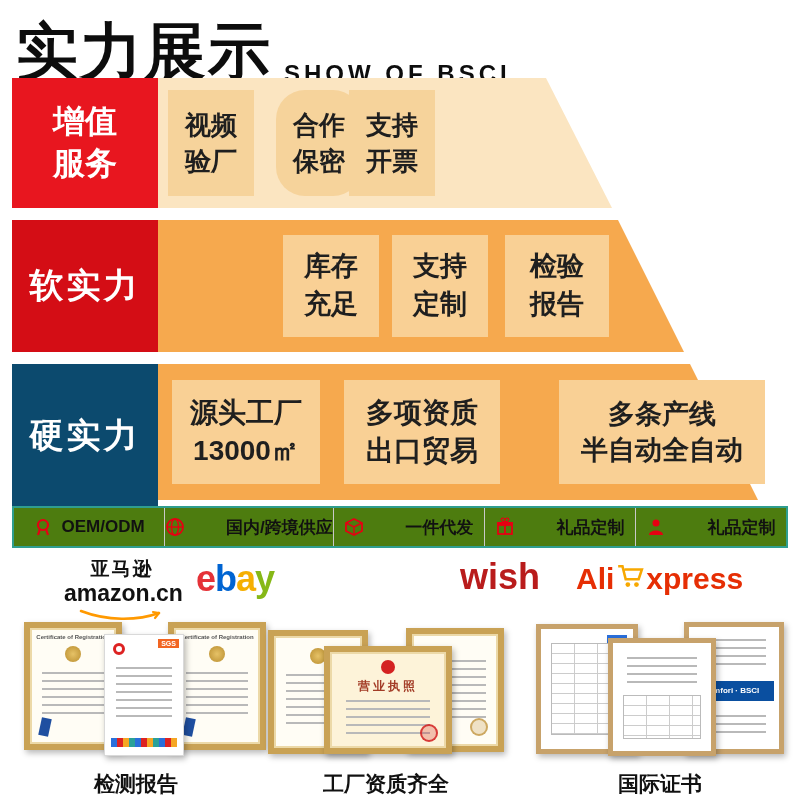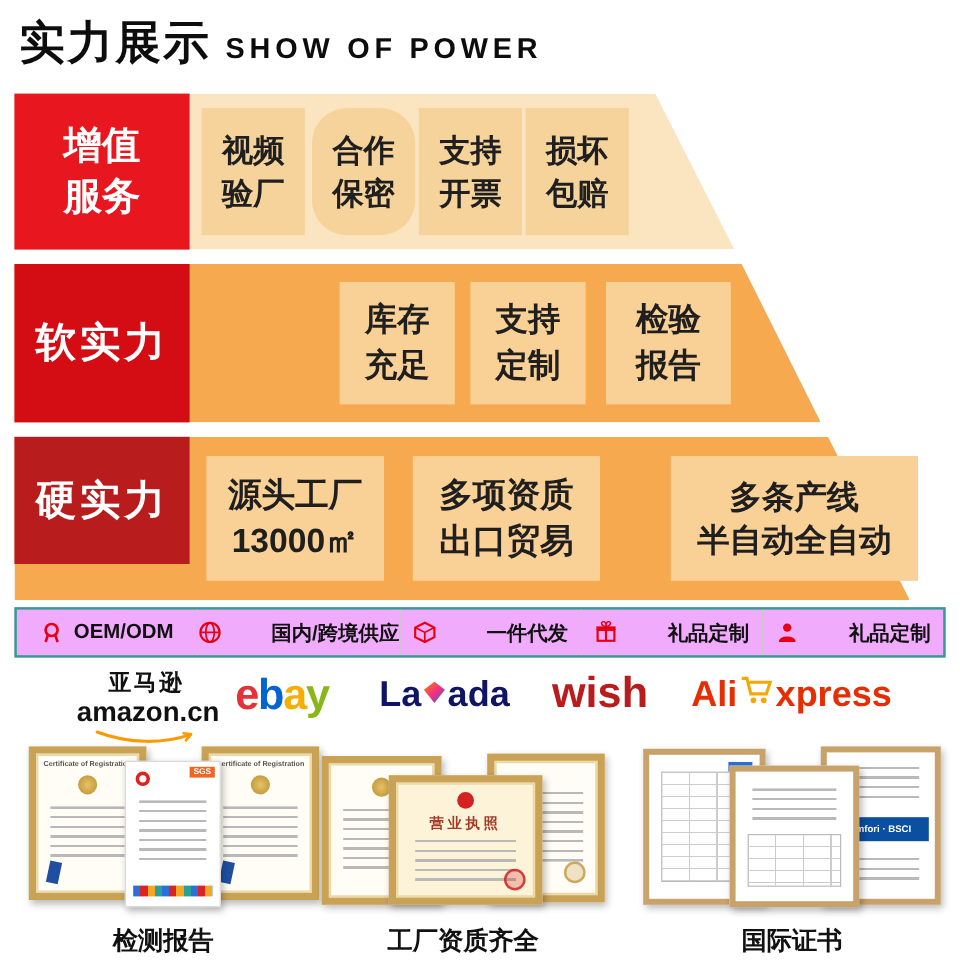--- a/index.html
+++ b/index.html
@@ -2,46 +2,46 @@
 <html><head>
 <meta charset="utf-8">
 <style>
   * { margin:0; padding:0; box-sizing:border-box; }
   html,body { background:#fff; }
   body { width:800px; height:800px; font-family:"Liberation Sans","DejaVu Sans",sans-serif; }
   .page { position:relative; width:800px; height:800px; background:#fff; overflow:hidden; }
 
   
   .header { position:absolute; left:16px; top:10px; display:flex; align-items:flex-end; gap:12px; }
-  .title { font-size:38px; font-weight:900; color:#0d0d0d; letter-spacing:2px; }
+  .title { font-size:62px; font-weight:900; color:#0d0d0d; letter-spacing:2px; }
   .subtitle { font-size:24px; font-weight:800; color:#0d0d0d; letter-spacing:4px; padding-bottom:6px; }
 
   
   .band { position:absolute; left:12px; }
   .band1 { top:78px;  width:600px; height:130px; background:#fbe5c1; clip-path:polygon(0 0,534px 0,600px 100%,0 100%); }
   .band2 { top:220px; width:672px; height:132px; background:#f6a94e; clip-path:polygon(0 0,606px 0,672px 100%,0 100%); }
   .band3 { top:364px; width:746px; height:136px; background:#f6a94e; clip-path:polygon(0 0,678px 0,746px 100%,0 100%); }
 
   .redlbl { position:absolute; left:12px; width:146px; display:flex; align-items:center; justify-content:center;
             color:#fff; font-weight:800; text-align:center; white-space:pre-line; }
   .red1 { top:78px;  height:130px; background:#e8161f; font-size:32px; line-height:1.3; }
   .red2 { top:220px; height:132px; background:#d40d15; font-size:34px; letter-spacing:3px; }
-  .red3 { top:364px; height:106px; background:#b91c1c; font-size:34px; letter-spacing:3px; }
+  .red3 { top:364px; height:144px; background:#0c4a6e; font-size:34px; letter-spacing:3px; }
 
   .blk { position:absolute; display:flex; align-items:center; justify-content:center; text-align:center;
          white-space:pre-line; font-weight:800; color:#1f1f1f; }
   .r1 { top:90px;  height:106px; background:#f6d39b; font-size:26px; line-height:1.4; }
   .r2 { top:235px; height:102px; background:#f9d095; font-size:27px; line-height:1.4; }
   .r3 { top:380px; height:104px; background:#f9d095; font-size:28px; line-height:1.35; }
-  .r1b1{left:168px;width:86px;} .r1b2{left:260px;width:86px;border-radius:29px;} .r1b3{left:349px;width:86px;} .r1b4{left:438px;width:86px;}
+  .r1b1{left:168px;width:86px;} .r1b2{left:276px;width:86px;border-radius:29px;} .r1b3{left:349px;width:86px;} .r1b4{left:438px;width:86px;}
   .r2b1{left:172px;width:96px;} .r2b2{left:283px;width:96px;} .r2b3{left:392px;width:96px;} .r2b4{left:505px;width:104px;}
   .r3b1{left:172px;width:148px;} .r3b2{left:344px;width:156px;} .r3b3{left:528px;width:206px;font-size:27px;margin-left:31px;}
 
   
-  .services { position:absolute; left:12px; top:506px; width:776px; height:42px; background:#f0abfc;
+  .services { position:absolute; left:12px; top:506px; width:776px; height:42px; background:#4d7c0f;
               border:2px solid #2f9e8f; display:flex; align-items:stretch; }
   .service { flex:1; display:flex; align-items:center; justify-content:center; gap:8px; }
   .service + .service { border-left:1px solid #c9c9c9;gap:41px; }
   .slabel { font-size:17px; font-weight:800; color:#111; white-space:nowrap; }
   .svgwrap { display:flex; align-items:center; }
 
   
   .logo { position:absolute; }
   .amazon { left:64px; top:556px; width:116px; text-align:center; color:#111; }
   .az-zh { font-size:19px; font-weight:800; letter-spacing:2px; }
@@ -100,40 +100,38 @@
   .lab2 { left:266px; width:240px; }
   .lab3 { left:534px; width:252px; }
 </style>
 </head>
 <body>
 
 <div class="page">
 
   <div class="header">
     <div class="title">实力展示</div>
-    <div class="subtitle">SHOW OF POWER</div>
+    <div class="subtitle">SHOW OF BSCI</div>
   </div>
 
   <div class="band band1"></div>
   <div class="band band2"></div>
   <div class="band band3"></div>
 
   <div class="redlbl red1">增值
 服务</div>
   <div class="redlbl red2">软实力</div>
   <div class="redlbl red3">硬实力</div>
 
   <div class="blk r1 r1b1">视频
 验厂</div>
   <div class="blk r1 r1b2">合作
 保密</div>
   <div class="blk r1 r1b3">支持
 开票</div>
-  <div class="blk r1 r1b4">损坏
-包赔</div>
 
   <div class="blk r2 r2b2">库存
 充足</div>
   <div class="blk r2 r2b3">支持
 定制</div>
   <div class="blk r2 r2b4">检验
 报告</div>
 
   <div class="blk r3 r3b1">源头工厂
 13000㎡</div>
@@ -199,36 +197,20 @@
     <span>
       <svg width="90" height="12" viewBox="0 0 90 12">
           <path d="M4 2 C 30 12, 60 12, 82 4" stroke="#ff9900" stroke-width="2.6" fill="none" stroke-linecap="round"></path>
           <path d="M82 4 l-6 -1 M82 4 l-4 5" stroke="#ff9900" stroke-width="2.2" fill="none" stroke-linecap="round"></path>
         </svg>
     </span>
   </div>
 
   <div class="logo ebay"><span class="e">e</span><span class="b">b</span><span class="a">a</span><span class="y">y</span></div>
 
-  <div class="logo lazada">
-    <span>La</span>
-    <span>
-      <svg width="22" height="22" viewBox="0 0 20 20">
-          <defs>
-            <linearGradient id="lz" x1="0" y1="0" x2="1" y2="1">
-              <stop offset="0" stop-color="#ff7e00"></stop>
-              <stop offset="0.5" stop-color="#f5317f"></stop>
-              <stop offset="1" stop-color="#3b5bdb"></stop>
-            </linearGradient>
-          </defs>
-          <path d="M10 2 L18 8 L10 18 L2 8 Z" fill="url(#lz)"></path>
-        </svg>
-    </span>
-    <span>ada</span>
-  </div>
 
   <div class="logo wish">wish</div>
 
   <div class="logo aliexpress">
     <span>Ali</span>
     <span>
       <svg width="28" height="26" viewBox="0 0 26 24">
           <path d="M2 3 h4 l3 12 h12 l3 -9 h-16" fill="none" stroke="#f7a800" stroke-width="2.4"></path>
           <circle cx="11" cy="20" r="2.2" fill="#f7a800"></circle>
           <circle cx="19" cy="20" r="2.2" fill="#f7a800"></circle>

